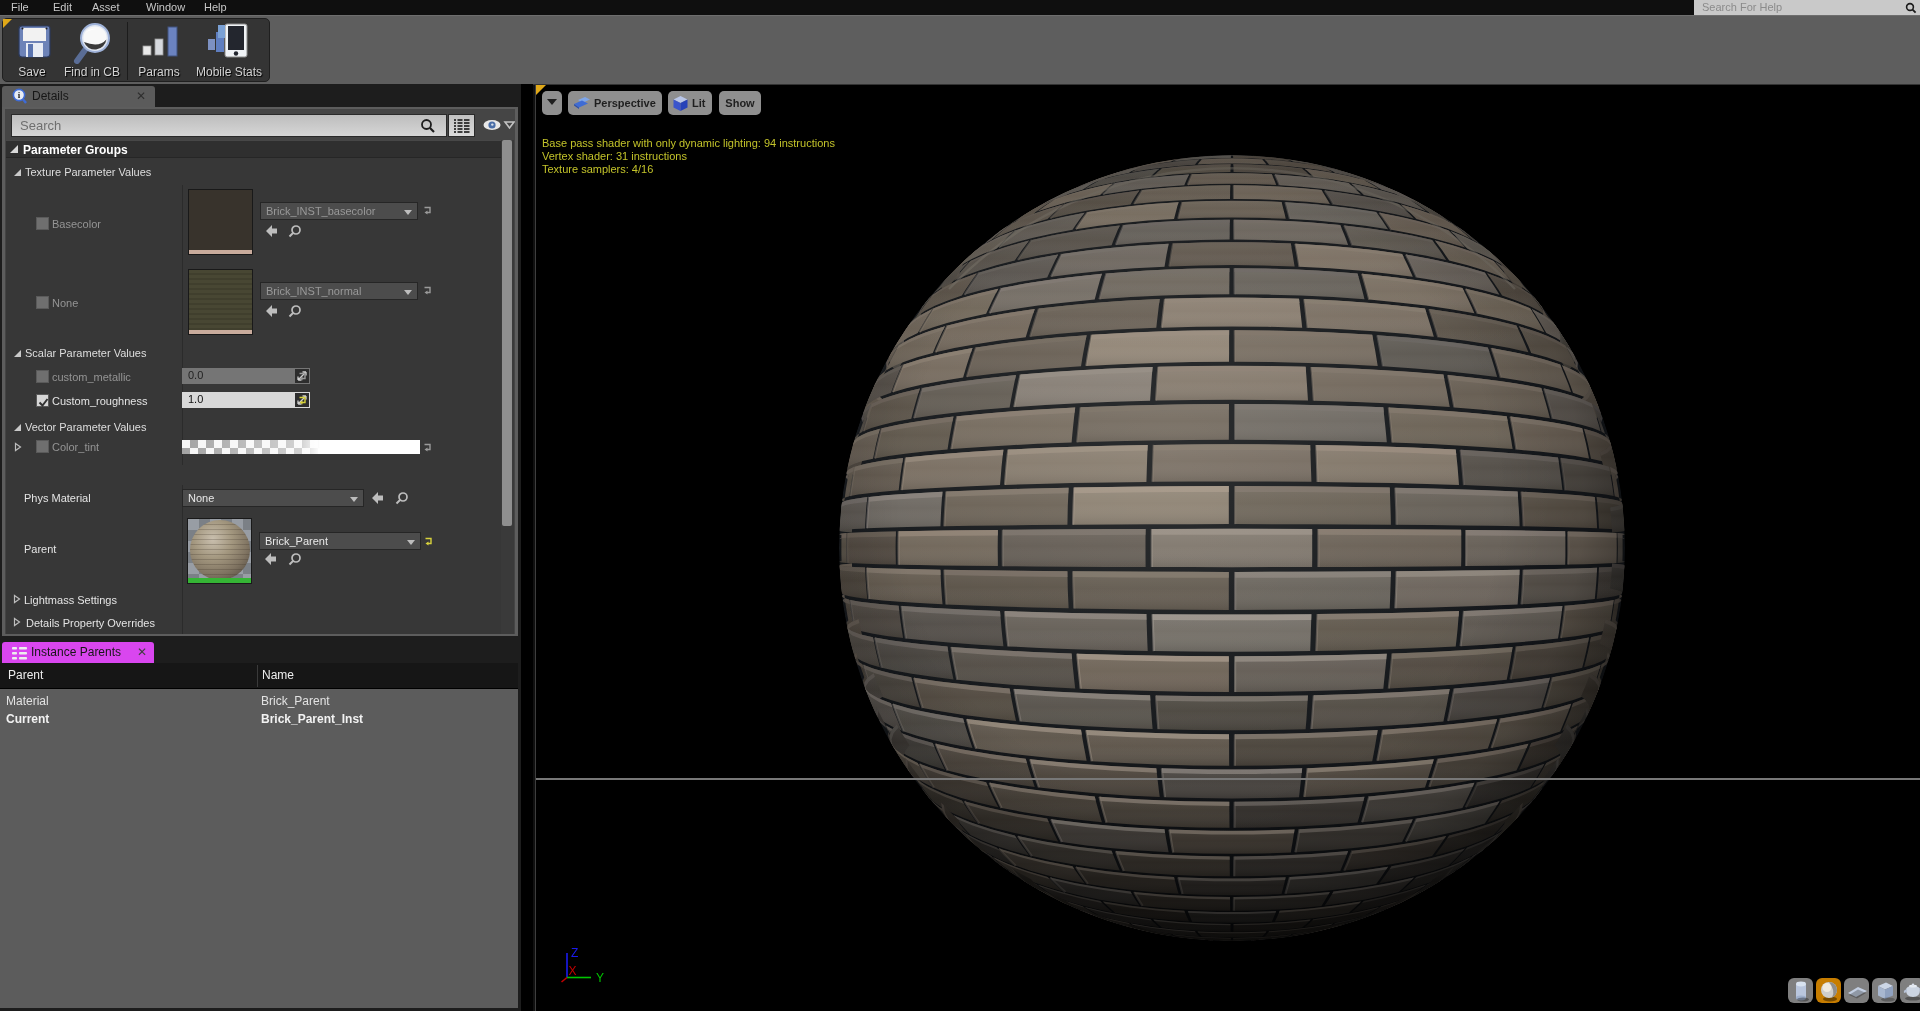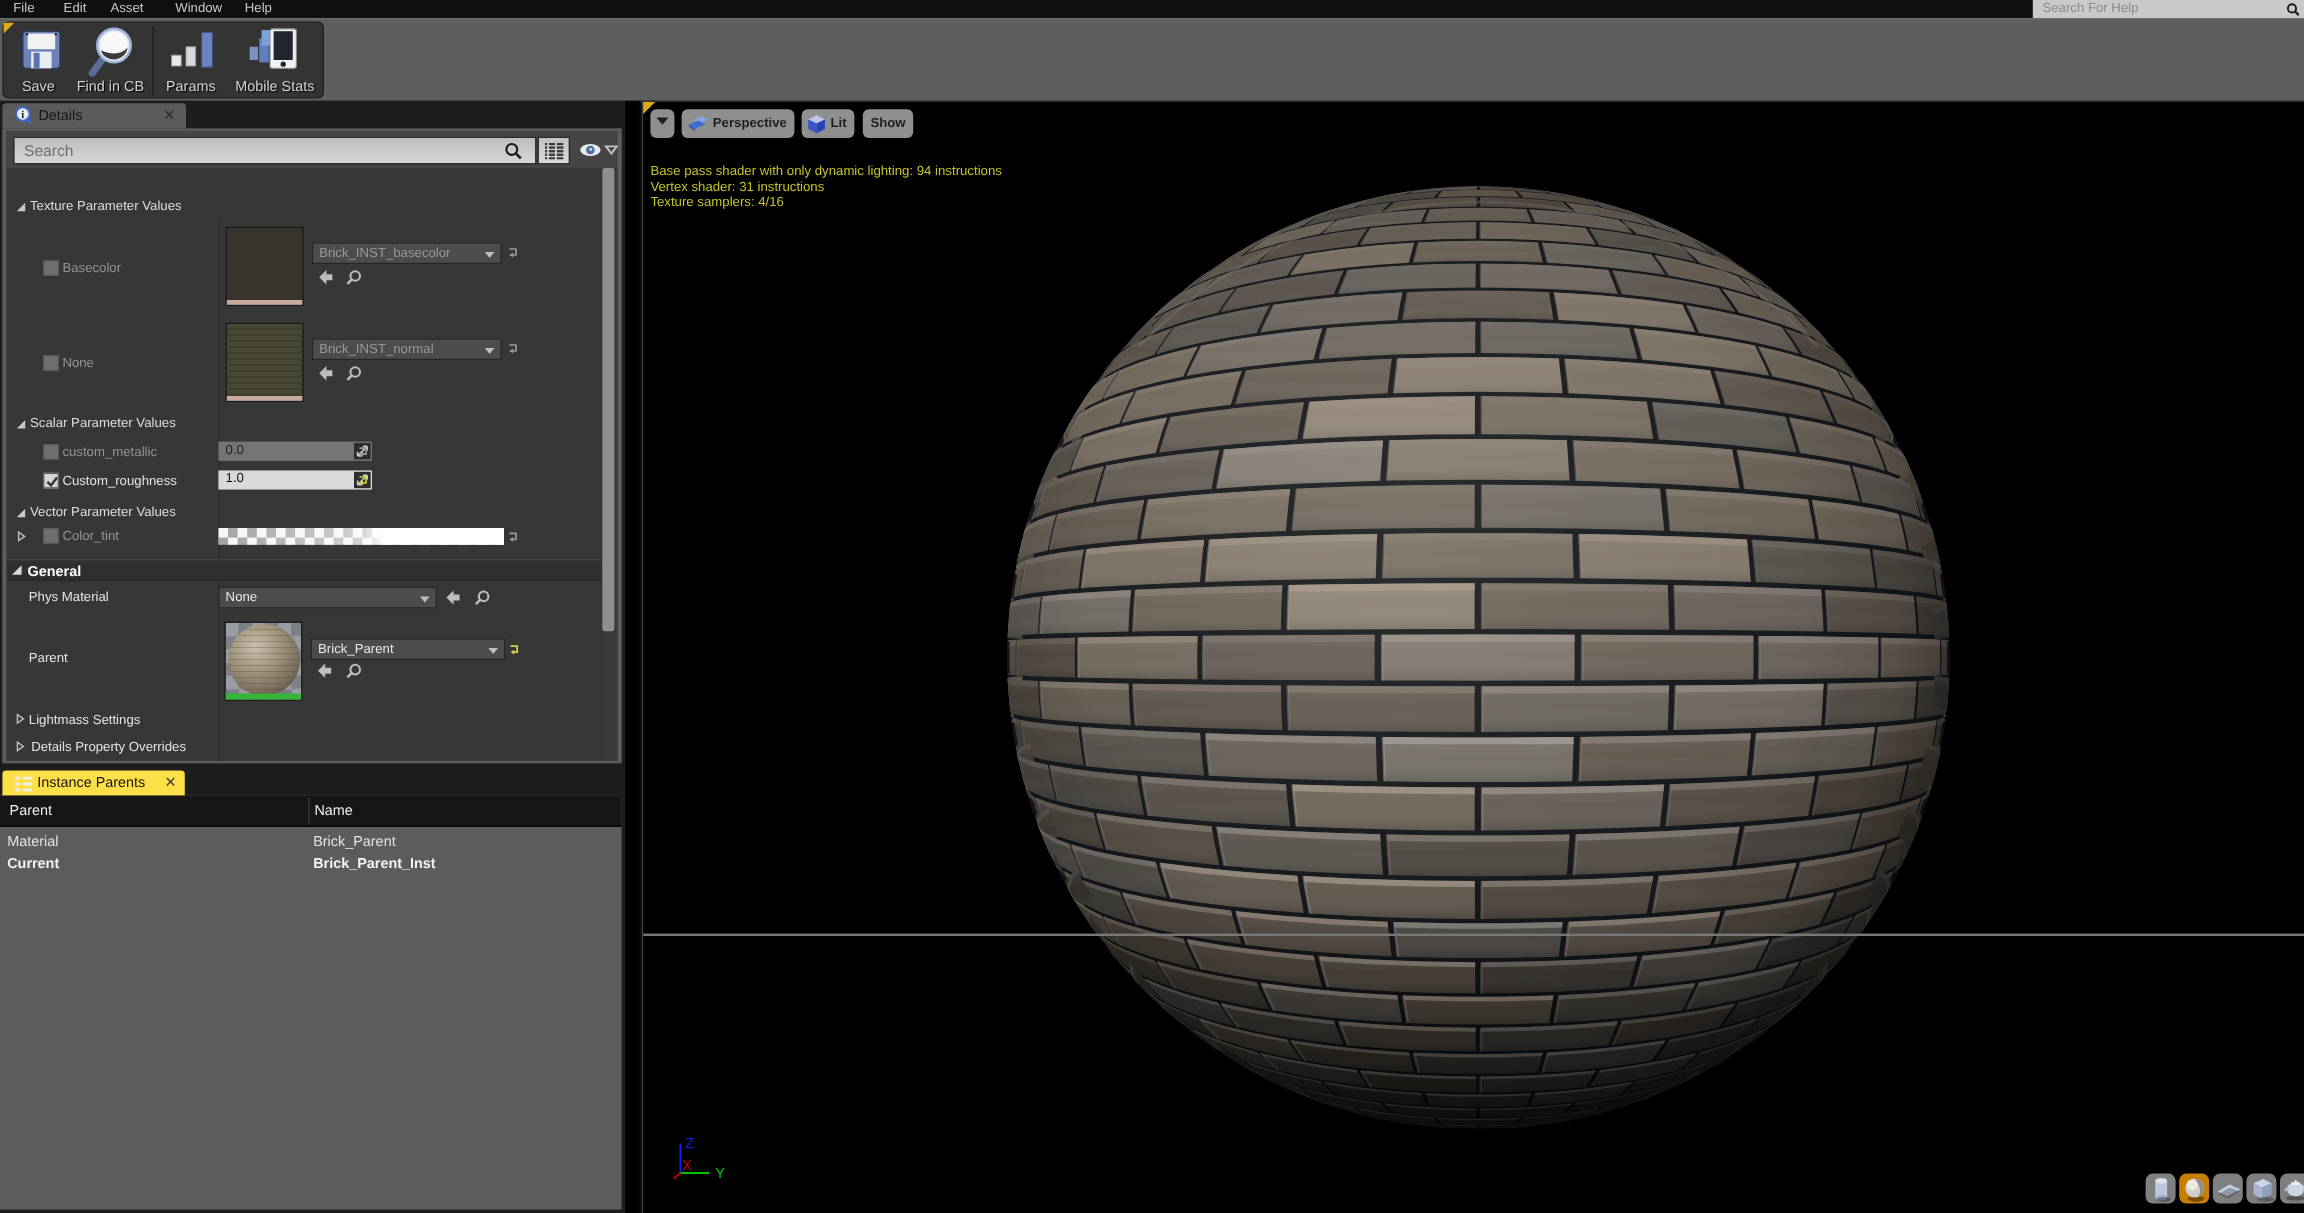--- a/index.html
+++ b/index.html
@@ -21,21 +21,21 @@
 .glabel{position:absolute;color:#949494;font-size:11px}
 .wlabel{position:absolute;color:#e4e4e4;font-size:11px}
 .cb{position:absolute;width:13px;height:13px;background:#868686;border:1px solid #5a5a5a}
 .cbdis{background:#6f6f6f}
 .dd{position:absolute;height:18px;background:#4c4c4c;border:1px solid #262626;font-size:11px;line-height:16px;padding-left:5px}
 .ddarrow{position:absolute;right:5px;top:7px;width:0;height:0;border-left:4px solid transparent;border-right:4px solid transparent;border-top:5px solid #bdbdbd}
 .thumb{position:absolute;width:65px;height:66px;border:1px solid #191919}
 .numin{position:absolute;width:128px;height:16px;font-size:11px;line-height:15px;padding-left:6px}
 .coldiv{position:absolute;left:176px;width:1px;background:#2b2b2b}
 #ipanel{position:absolute;left:0;top:556px;width:521px;height:371px}
-#itab{position:absolute;left:2px;top:2px;width:152px;height:36px;background:#fde047;border-radius:3px 3px 0 0;color:#161616;font-size:12px}
+#itab{position:absolute;left:2px;top:2px;width:152px;height:36px;background:#d946ef;border-radius:3px 3px 0 0;color:#161616;font-size:12px}
 #itable{position:absolute;left:0;top:23px;width:518px;height:345px;background:#5c5c5c}
 #ihdr{position:absolute;left:0;top:0;width:518px;height:26px;background:#161616;color:#ededed;font-size:12px;border-bottom:1px solid #000}
 #viewport{position:absolute;left:521px;top:84px;width:1399px;height:927px;background:#000}
 #vinner{position:absolute;left:12px;top:0px;width:1399px;height:696px;background:transparent}
 .vbtn{position:absolute;top:7px;height:24px;background:#8f8f8f;border-radius:5px;color:#1f1f1f;font-size:11px;font-weight:bold;line-height:24px;text-align:center}
 #stats{position:absolute;left:9px;top:53px;color:#c3c32a;font-size:11px;line-height:13px;white-space:pre}
 .pbtn{position:absolute;width:25px;height:25px;background:#7f7f7f;border-radius:6px}
 </style></head><body>
 <div id="menubar">
  <span style="left:11px">File</span>
@@ -123,20 +123,24 @@
  </g>
 </svg>
       </div>
   <div style="position:absolute;left:478px;top:8px"><svg width="32" height="16" viewBox="0 0 32 16">
  <ellipse cx="9" cy="8" rx="8.5" ry="5" fill="#e8e8e8"></ellipse>
  <circle cx="9" cy="8" r="3.6" fill="#4a6ea8"></circle>
  <circle cx="9.3" cy="7.6" r="1.2" fill="#d8e0ea"></circle>
  <path d="M22 5 L31 5 L26.5 11 Z" fill="none" stroke="#c2c2c2" stroke-width="1.6"></path>
 </svg></div>
   <div id="dcontent">
+    <div class="hdr" style="top:0px;height:18px">
+          <span style="position:absolute;left:17px;top:2px">Parameter Groups</span>
+          <span style="position:absolute;left:4px;top:4px;width:0;height:0;border-bottom:8px solid #d8d8d8;border-left:8px solid transparent"></span>
+        </div>
 <div class="coldiv" style="top:45px;height:280px"></div>
 <div class="coldiv" style="top:345px;height:149px"></div>
 <div class="subhdr" style="left:19px;top:26px">Texture Parameter Values</div>
 <span style="position:absolute;left:8px;top:29px;width:0;height:0;border-bottom:7px solid #c9c9c9;border-left:7px solid transparent"></span>
 
 <div class="cb cbdis" style="left:30px;top:77px"></div>
 <div class="glabel" style="left:46px;top:78px">Basecolor</div>
 <div class="thumb" style="left:182px;top:49px;background:#38332c">
           <div style="position:absolute;left:0;bottom:0;width:100%;height:4px;background:#c9ab9c"></div>
         </div>
@@ -202,24 +206,20 @@
           <path d="M1.5 1.5 L6.5 5 L1.5 8.5Z" fill="none" stroke="#bdbdbd" stroke-width="1.2"></path>
         </svg>
 <div class="cb cbdis" style="left:30px;top:300px"></div>
 <div class="glabel" style="left:46px;top:301px">Color_tint</div>
 <div style="position:absolute;left:176px;top:300px;width:238px;height:14px;background-image:linear-gradient(to right,rgba(255,255,255,0.18),rgba(255,255,255,0.6) 50%,#fff 58%),repeating-conic-gradient(#8e8e8e 0 25%,#f4f4f4 0 50%);background-size:100% 100%,16px 16px"></div>
 <svg style="position:absolute;left:416px;top:301px" width="11" height="11" viewBox="0 0 11 11">
           <path d="M2.5 3.5 H8 V8.5 H4.5" fill="none" stroke="#9a9a9a" stroke-width="1.4"></path>
           <path d="M5.5 6.5 L2.5 8.5 L5.5 10.5Z" fill="#9a9a9a"></path>
         </svg>
 
-<div class="hdr" style="top:326px;height:18px">
-          <span style="position:absolute;left:17px;top:2px">General</span>
-          <span style="position:absolute;left:4px;top:4px;width:0;height:0;border-bottom:8px solid #d8d8d8;border-left:8px solid transparent"></span>
-        </div>
 <div class="wlabel" style="left:18px;top:352px">Phys Material</div>
 <div class="dd" style="left:176px;top:349px;width:182px;color:#e8e8e8">None<span class="ddarrow"></span></div>
 <svg style="position:absolute;left:363px;top:351px" width="16" height="14" viewBox="0 0 16 14">
           <path d="M9 1 L3 7 L9 13 L9 9.5 L14 9.5 L14 4.5 L9 4.5Z" fill="#bdbdbd"></path>
         </svg>
 <svg style="position:absolute;left:388px;top:351px" width="15" height="15" viewBox="0 0 15 15">
           <circle cx="9" cy="6" r="4" fill="none" stroke="#bdbdbd" stroke-width="1.7"></circle>
           <line x1="6" y1="9" x2="2.5" y2="12.5" stroke="#bdbdbd" stroke-width="2"></line>
         </svg>
 <div class="wlabel" style="left:18px;top:403px">Parent</div>

